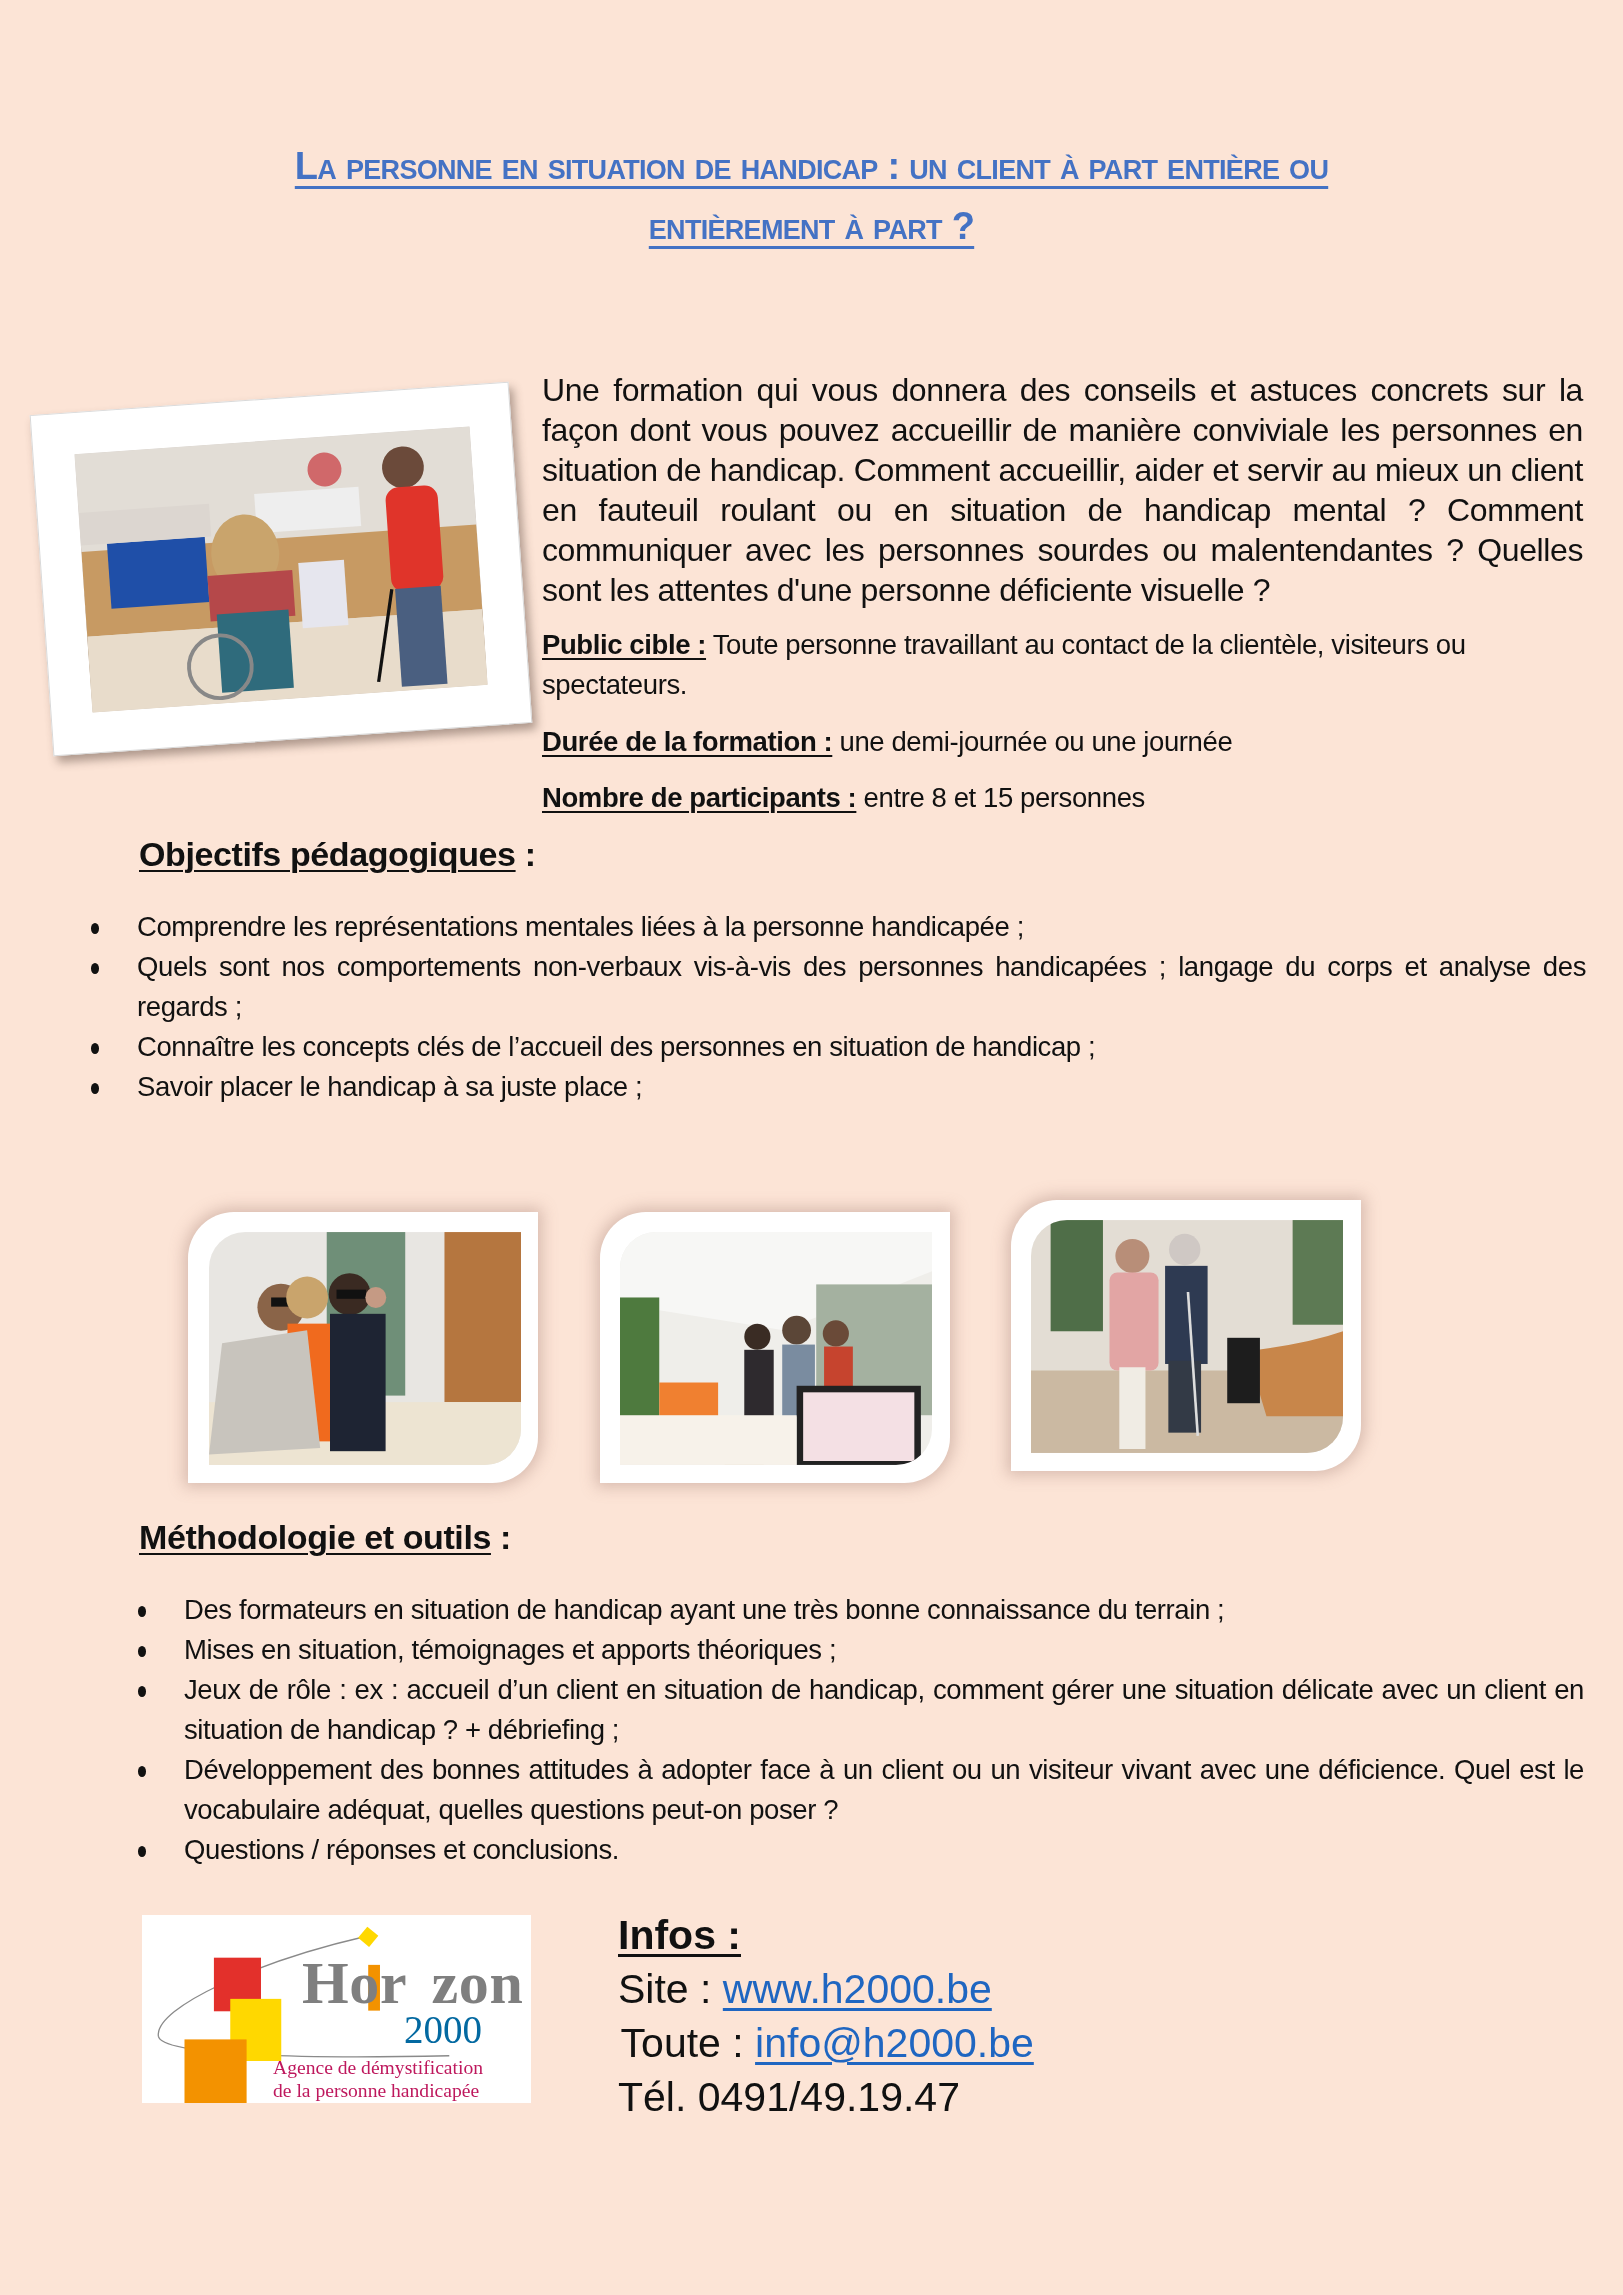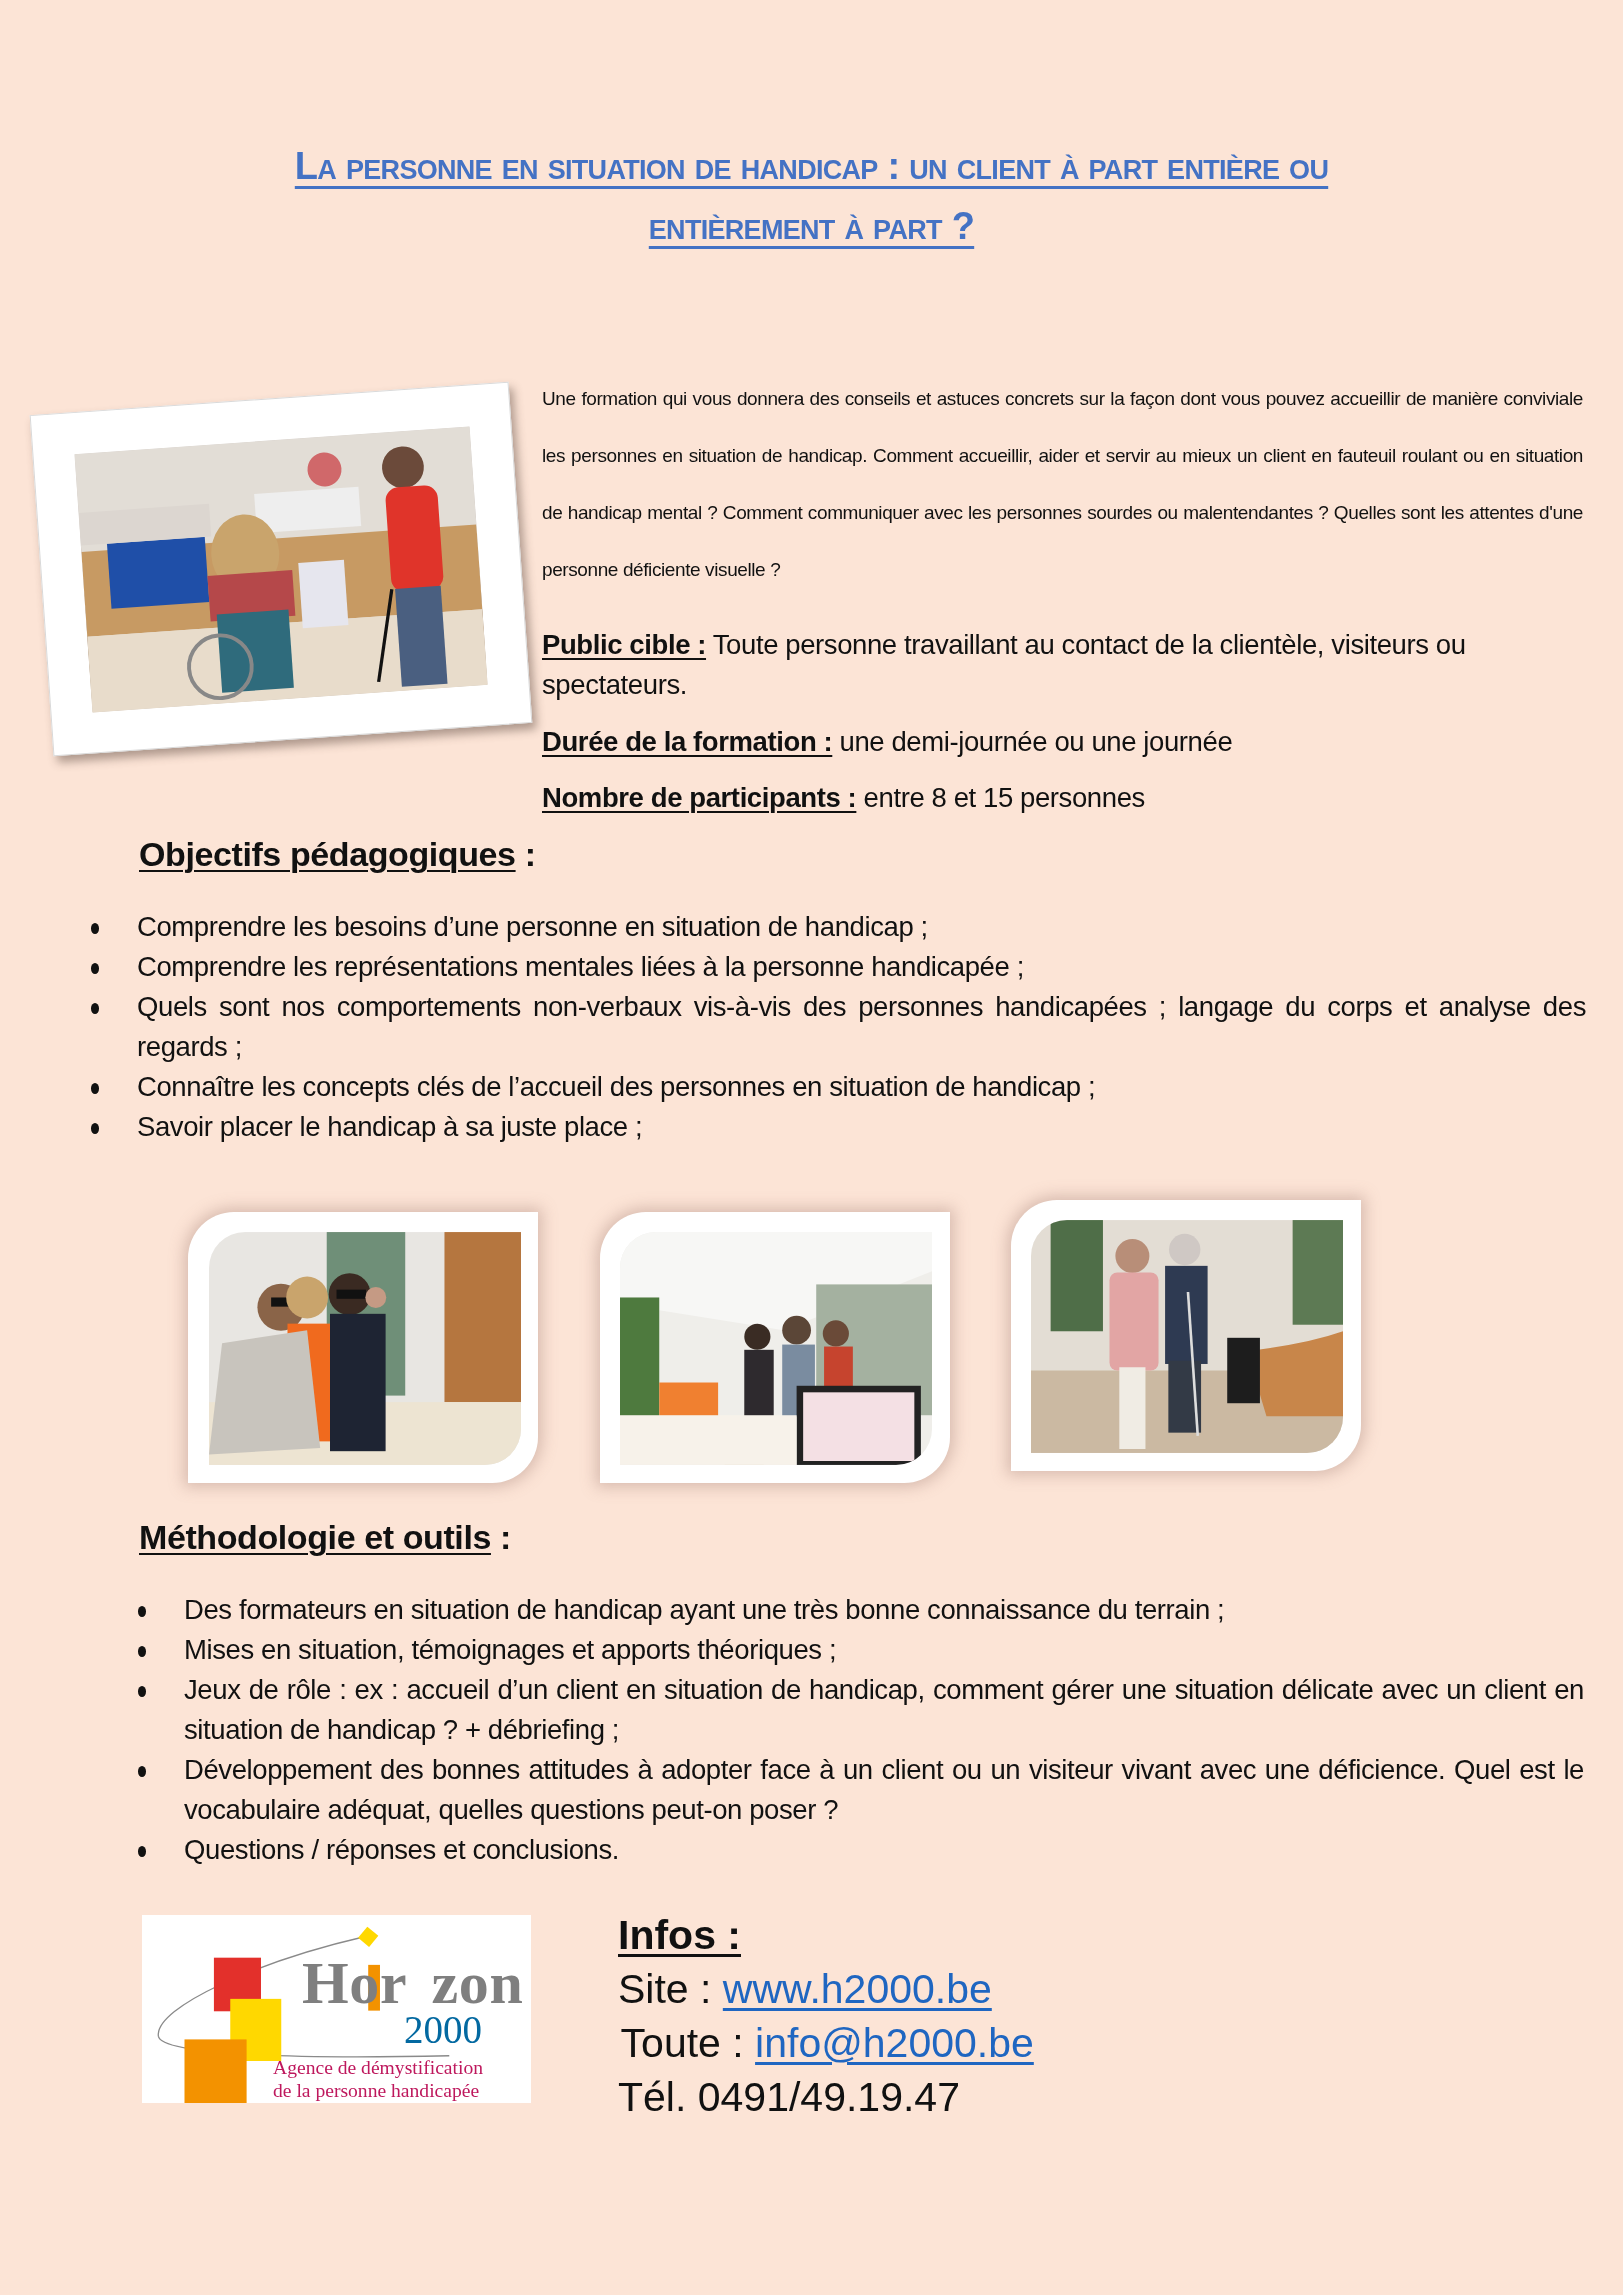--- a/index.html
+++ b/index.html
@@ -14,21 +14,21 @@
   
   .title {
     left:98px; width:1427px; top:136px; text-align:center;
     color:#4472C4; font-weight:bold; font-size:38px; line-height:60px;
     font-variant:small-caps; letter-spacing:-0.7px;
   }
   .title span { text-decoration:underline; text-decoration-thickness:3.3px; text-underline-offset:6.5px;text-align:right; }
 
   
   .intro {
-    left:542px; top:370px; width:1041px; font-size:19px; line-height:57px;
+    left:542px; top:370px; width:1041px; font-size:32px; line-height:40px;
     text-align:justify; letter-spacing:-0.4px;
   }
   .info-line { left:542px; width:1047px; font-size:27.5px; line-height:40px; letter-spacing:-0.4px; }
   .lbl { font-weight:bold; text-decoration:underline; text-decoration-thickness:2px; text-underline-offset:3.9px; }
 
   
   .tilt-frame {
     left:41px; top:398px; width:478px; height:340px; background:#fff;
     transform:rotate(-4deg); box-shadow:3.9px 6.5px 9.2px rgba(80,60,50,0.45);
     border:1.3px solid #d9d9d9;
@@ -108,21 +108,20 @@
 </div>
 <div class="abs info-line" style="top:778px;">
   <span class="lbl">Nombre de participants :</span><span> entre 8 et 15 personnes</span>
 </div>
 
 <div class="abs h2" style="left:139px; top:835px;">
   <span class="u">Objectifs pédagogiques</span><span> :</span>
 </div>
 
 <div class="abs blist" style="left:137px; top:907px; width:1449px;">
-  <div class="bitem"><span class="dot" style="left:-46px; top:16.4px;"></span><span>Comprendre les besoins d’une personne en situation de handicap ;</span></div>
   <div class="bitem"><span class="dot" style="left:-46px; top:16.4px;"></span><span>Comprendre les représentations mentales liées à la personne handicapée ;</span></div>
   <div class="bitem" style="text-align:justify; padding-right:0;"><span class="dot" style="left:-46px; top:16.4px;"></span><span>Quels sont nos comportements non-verbaux vis-à-vis des personnes handicapées ; langage du corps et analyse des regards ;</span></div>
   <div class="bitem"><span class="dot" style="left:-46px; top:16.4px;"></span><span>Connaître les concepts clés de l’accueil des personnes en situation de handicap ;</span></div>
   <div class="bitem"><span class="dot" style="left:-46px; top:16.4px;"></span><span>Savoir placer le handicap à sa juste place ;</span></div>
 </div>
 
 <div class="pframe" style="left:188px; top:1212px; width:350px; height:271px;">
   <div class="pimg" style="left:21px; top:19.6px; width:312px; height:233px;">
     <svg width="312" height="233" viewBox="0 0 477 356">
       <rect width="477" height="356" fill="#e8e6e2"></rect>

